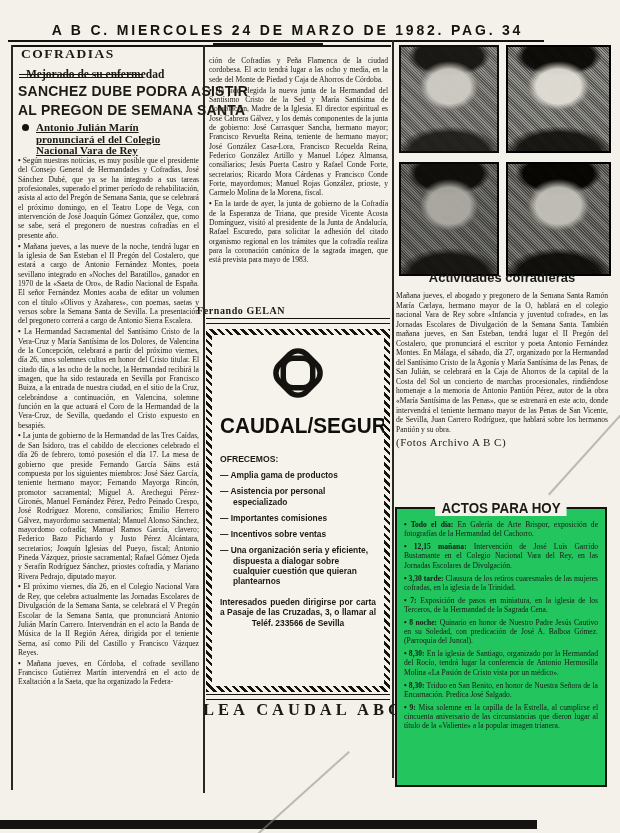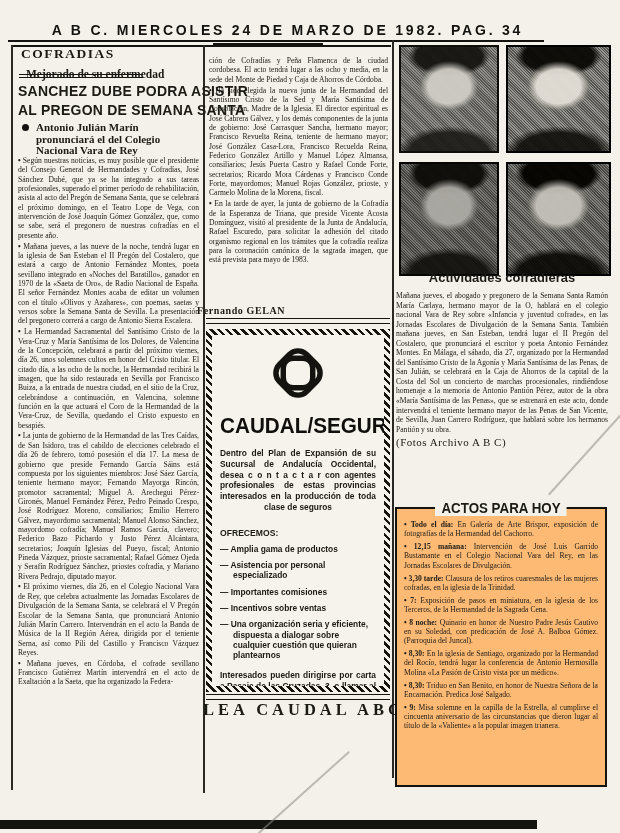--- a/index.html
+++ b/index.html
@@ -12,21 +12,21 @@
   
   .header{position:absolute;top:22px;left:0;width:575px;text-align:center;
           font-family:"Liberation Sans",sans-serif;font-weight:bold;font-size:14px;letter-spacing:2.8px;color:#14130f;}
   
   .cofradias{position:absolute;left:19px;top:46px;font-size:13.5px;font-weight:bold;letter-spacing:1.5px;
              border-bottom:4px double #14130f;padding:0 28px 12px 2px;}
   .kicker{position:absolute;left:26px;top:68px;width:172px;font-size:11.5px;font-weight:bold;}
   .headline{position:absolute;left:18px;top:82px;width:205px;font-family:"Liberation Sans",sans-serif;
             font-weight:900;font-size:15.5px;line-height:18.5px;letter-spacing:.3px;
             transform:scaleX(.9);transform-origin:left top;white-space:nowrap;}
-  .subhead{position:absolute;left:22px;top:122px;width:174px;display:flex;gap:7px;}
+  .subhead{position:absolute;left:22px;top:122px;width:174px;display:flex;gap:7px;text-decoration:underline;}
   .subdot{flex:none;width:7px;height:7px;border-radius:50%;background:#14130f;margin-top:2px;}
   .subtext{font-size:11px;font-weight:bold;line-height:11.6px;}
   
   .bodycol p{font-size:7.6px;line-height:9.35px;text-align:justify;margin:0 0 1.5px 0;}
   .bodycol p.bullet::before{content:"• ";font-weight:bold;}
   .col-left{position:absolute;left:18px;top:156px;width:181px;}
   .col-mid{position:absolute;left:209px;top:56px;width:179px;}
   .byline{position:absolute;left:197px;top:305px;width:172px;
           font-size:10px;font-weight:bold;letter-spacing:.6px;}
   
@@ -60,21 +60,21 @@
   .photo.p3{filter:brightness(.82) contrast(1.05);}
   .photo.p4{filter:brightness(.9) contrast(1.15);}
   
   .activ{position:absolute;left:396px;top:270px;width:212px;}
   .activ-title{text-align:center;font-family:"Liberation Sans",sans-serif;font-weight:900;font-size:13.5px;
                transform:scaleX(.96);transform-origin:center;margin-bottom:6px;white-space:nowrap;}
   .activ-body{font-size:7.6px;line-height:9.55px;text-align:justify;}
   .photo-credit{font-size:11px;margin-top:2px;letter-spacing:.5px;}
   
   .actos{position:absolute;left:395px;top:507px;width:212px;height:280px;box-sizing:border-box;
-         border:2.5px solid #14130f;padding:11px 7px 4px;background:#fdba74;}
+         border:2.5px solid #14130f;padding:11px 7px 4px;background:#22c55e;}
   .actos-title{position:absolute;top:-9px;left:50%;transform:translateX(-50%) scaleX(.92);
                background:#f3f1e9;padding:0 7px;font-family:"Liberation Sans",sans-serif;
                font-weight:900;font-size:14.5px;white-space:nowrap;}
   .actos p{font-size:7.6px;line-height:9.35px;text-align:justify;margin:0 0 3.4px;}
   .actos p::before{content:"• ";font-weight:bold;}
   .actos .lead{font-weight:bold;}
   .bottom-bar{position:absolute;left:0;top:820px;width:537px;height:9px;background:#14130f;}
   .scratch{position:absolute;background:rgba(140,138,130,.55);}
 </style>
 </head>
@@ -122,21 +122,20 @@
   <div class="ad">
     <div class="ad-logo">
       <svg width="64" height="64" viewBox="0 0 100 100">
         <g fill="none" stroke="#14130f" stroke-width="8.5">
           <rect x="20" y="20" width="60" height="60" rx="19" transform="rotate(45 50 50)"></rect>
           <rect x="27" y="27" width="46" height="46" rx="15"></rect>
         </g>
       </svg>
     </div>
     <div class="ad-title">CAUDAL/SEGUROS</div>
-    <div class="ad-intro">Dentro del Plan de Expansión de su Sucursal de Andalucía Occidental, desea c o n t a c t a r con agentes profesionales de estas provincias interesados en la producción de toda clase de seguros</div>
     <div class="ad-offer">OFRECEMOS:</div>
     <div class="ad-items">
       <p>Amplia gama de productos</p>
       <p>Asistencia por personal especializado</p>
       <p>Importantes comisiones</p>
       <p>Incentivos sobre ventas</p>
       <p>Una organización seria y eficiente, dispuesta a dialogar sobre cualquier cuestión que quieran plantearnos</p>
     </div>
     <div class="ad-contact">Interesados pueden dirigirse por carta a Pasaje de las Cruzadas, 3, o llamar al Teléf. 233566 de Sevilla</div>
   </div>

